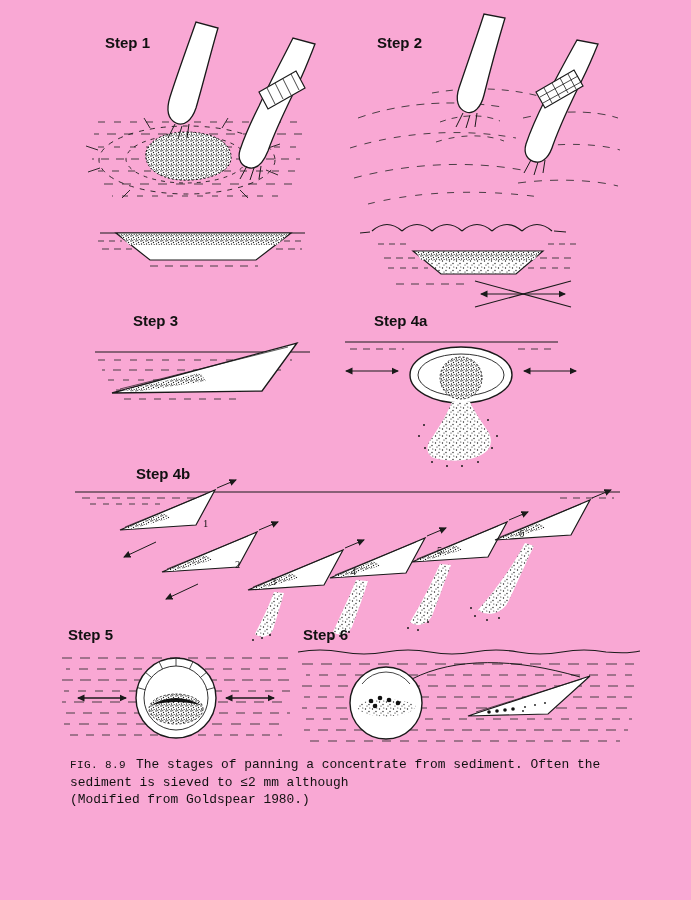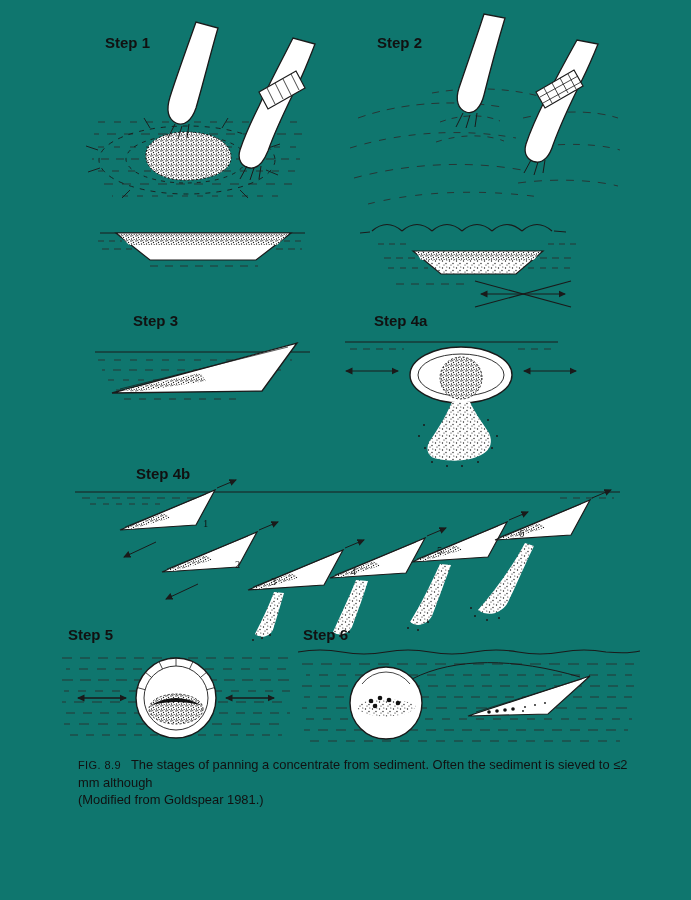--- a/index.html
+++ b/index.html
@@ -1,25 +1,25 @@
 <!DOCTYPE html>
 <html><head>
 <meta charset="utf-8">
 <style>
   html,body { margin:0; padding:0; background:#e8e8e8; }
   .page {
-    position:relative; width:691px; height:900px; background:#0f766e;
+    position:relative; width:691px; height:900px; background:#f9a8d4;
     font-family:"Liberation Sans", sans-serif; overflow:hidden; margin:0 auto;
   }
   .artwork { position:absolute; left:0; top:0; }
   .step-label { font-family:"Liberation Sans", sans-serif; font-weight:bold; font-size:15px; fill:#111; }
   .pan-num { font-family:"Liberation Serif", serif; font-size:10.5px; fill:#111; }
   .caption {
-    position:absolute; left:78px; top:756px; width:562px;
-    font-family:Liberation Sans, sans-serif; font-size:12.9px; line-height:1.36; color:#111;
+    position:absolute; left:70px; top:756px; width:562px;
+    font-family:Liberation Mono, monospace; font-size:12.9px; line-height:1.36; color:#111;
   }
   .cap-tag { font-size:11px; letter-spacing:0.4px; margin-right:10px; }
 </style>
 </head>
 <body>
 
 <div class="page">
 
 <svg class="artwork" width="691" height="750" viewBox="0 0 691 750">
   <defs>
@@ -353,16 +353,16 @@
             <circle cx="523" cy="711" r="0.9"></circle>
       </g>
     </g>
   </g>
 </svg>
 
 <figcaption class="caption">
   <div>
     <span class="cap-tag">FIG. 8.9</span><span>The stages of panning a concentrate from sediment. Often the sediment is sieved to ≤2 mm although</span>
   </div>
-  <div>(Modified from Goldspear 1981.)</div>
+  <div>(Modified from Goldspear 1980.)</div>
 </figcaption>
 
 </div>
 
 </body></html>

